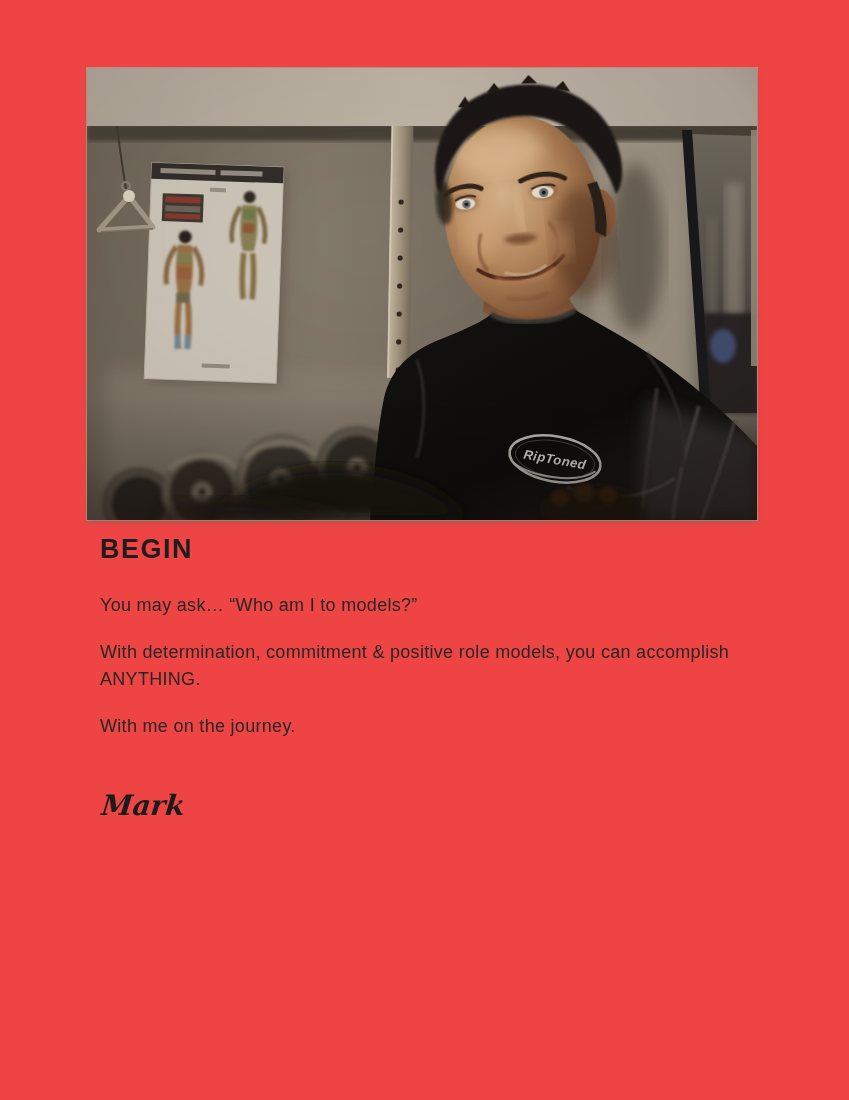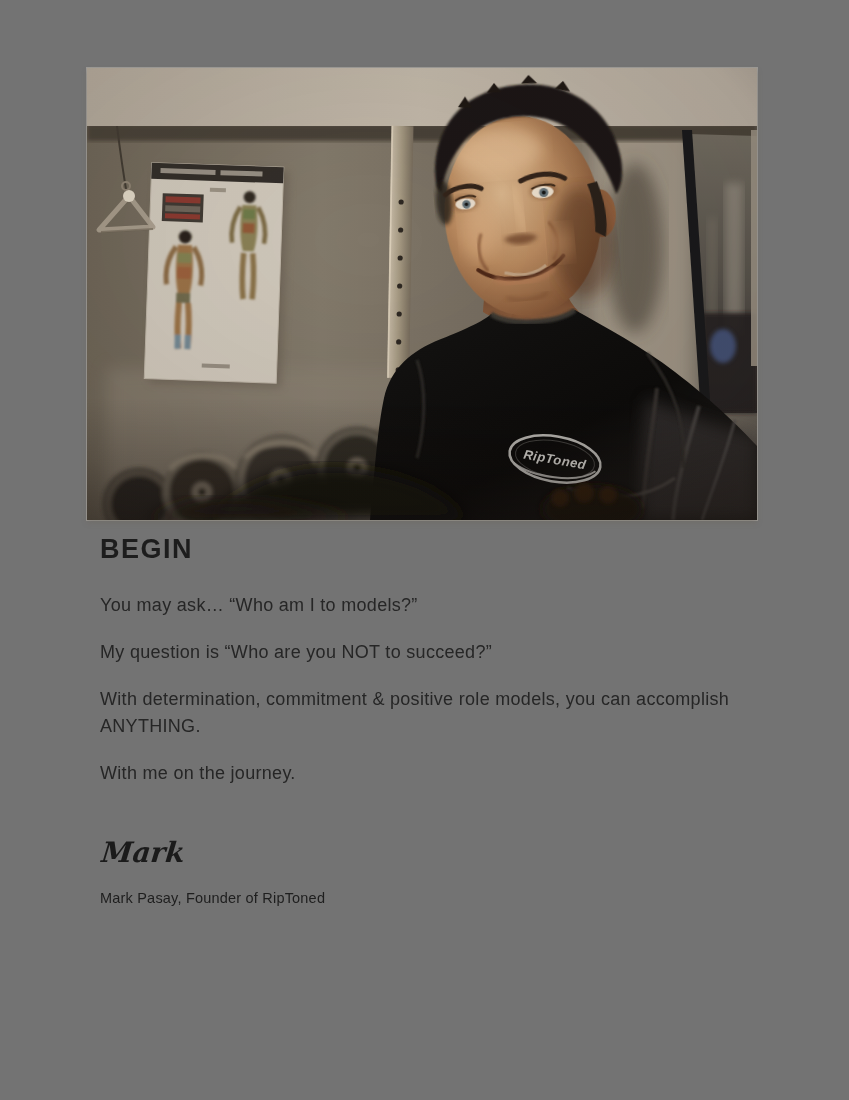--- a/index.html
+++ b/index.html
@@ -1,18 +1,18 @@
 <!DOCTYPE html>
 <html><head>
 <meta charset="utf-8">
 <style>
   html,body{margin:0;padding:0;background:#e9e9e9;}
   .page{
     position:relative;width:849px;height:1100px;margin:0 auto;
-    background:#737373;overflow:hidden;
+    background:#ef4444;overflow:hidden;
     font-family:"Liberation Sans",sans-serif;color:#232323;
   }
   .photo-frame{
     position:absolute;left:87px;top:68px;width:670px;height:452px;margin:0;
     box-shadow:0 3px 5px rgba(110,104,96,.45),0 0 0 1px rgba(190,185,178,.55);
     background:#7b7264;
   }
   .photo-frame svg{display:block;}
   .content{position:absolute;left:100px;top:534px;width:645px;}
   .heading{
@@ -273,20 +273,18 @@
       </g>
 
       <rect x="0" y="330" width="670" height="122" fill="url(#gBottom)"></rect>
       <rect x="0" y="0" width="670" height="452" fill="url(#gVig)"></rect>
     </svg>
   </figure>
 
   <main class="content">
     <h1 class="heading">BEGIN</h1>
     <p class="para">You may ask… “Who am I to models?”</p>
-    <p class="para">My question is “Who are you NOT to succeed?”</p>
     <p class="para">With determination, commitment &amp; positive role models, you can accomplish ANYTHING.</p>
     <p class="para">With me on the journey.</p>
     <div class="signature">Mark</div>
-    <div class="byline">Mark Pasay, Founder of RipToned</div>
   </main>
 
 </div>
 
 </body></html>

